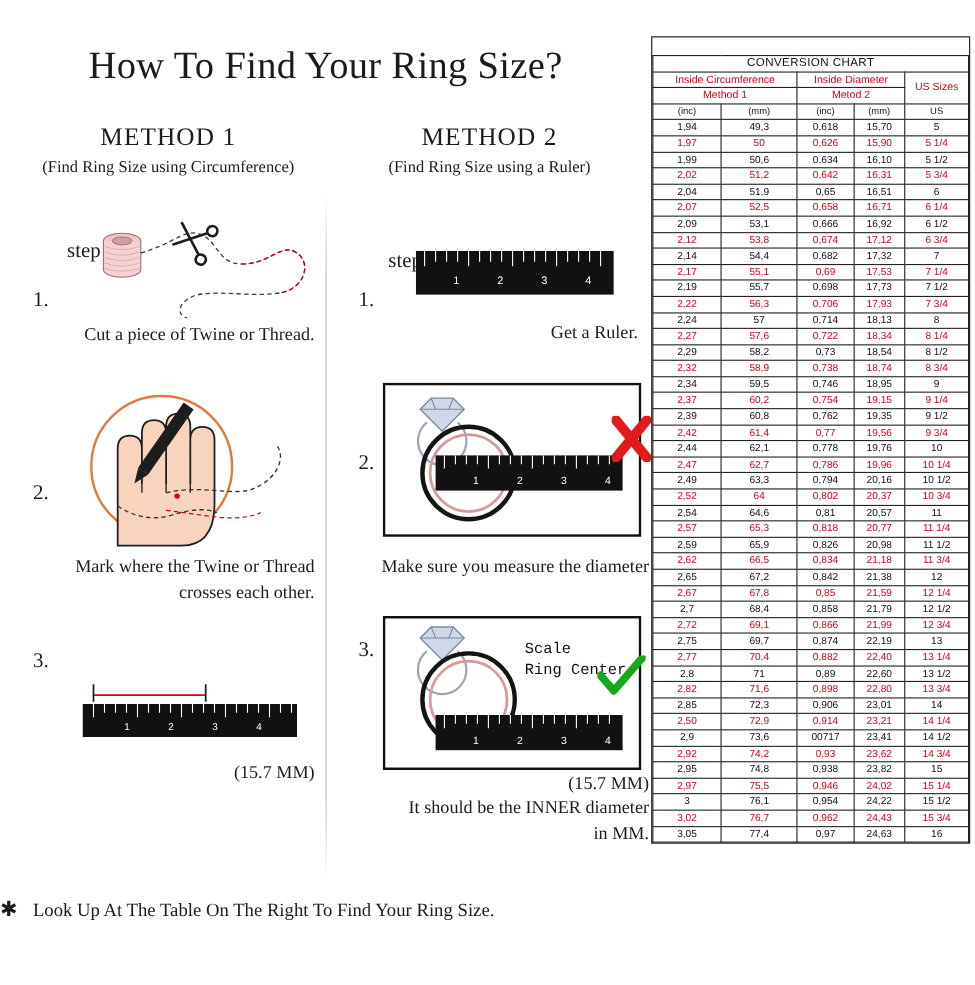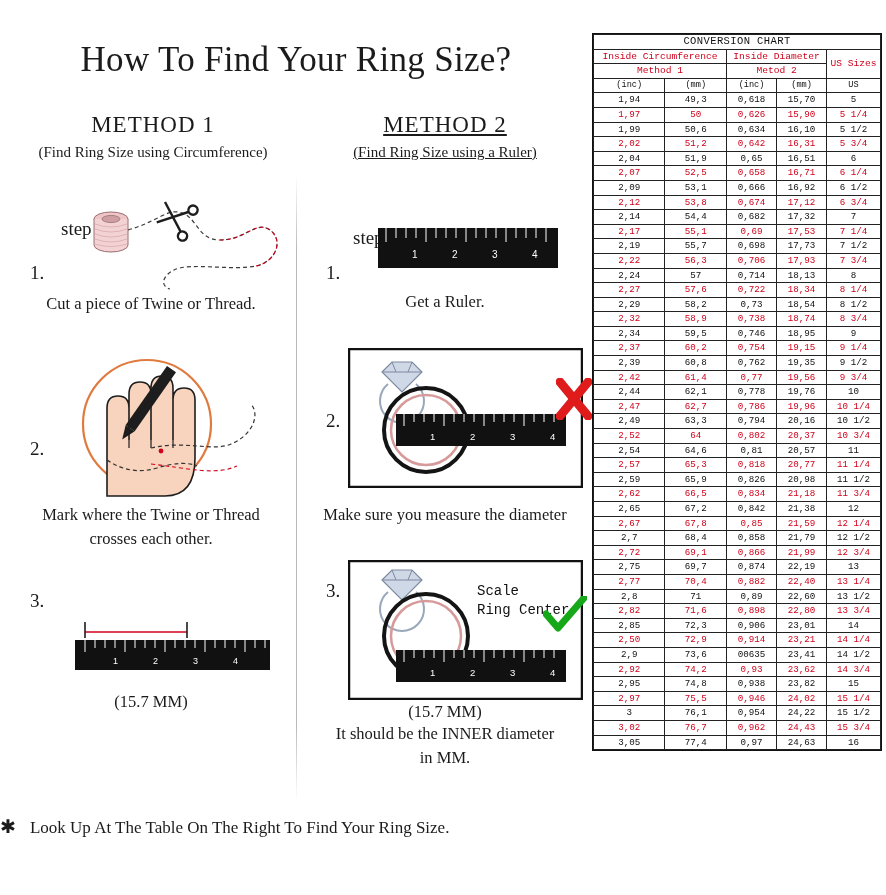--- a/index.html
+++ b/index.html
@@ -33,21 +33,21 @@
     letter-spacing: 0.3px;
   }
 
   
   .col {
     position: absolute;
     top: 112px;
     width: 296px;
   }
   .col-1 { left: 5px; }
-  .col-2 { left: 297px; text-decoration: underline; }
+  .col-2 { left: 297px; }
 
   .method-head {
     text-align: center;
     font-size: 23px;
     letter-spacing: 1px;
     color: #1b1b1b;
   }
   .method-sub {
     text-align: center;
     font-size: 15px;
@@ -73,21 +73,21 @@
   }
   .step-num {
     position: absolute;
     font-size: 19px;
     color: #1b1b1b;
   }
   .caption {
     position: absolute;
     font-size: 16.5px;
     color: #1b1b1b;
-    text-align: center;
+    text-align: right;
     line-height: 1.45;
   }
 
   .footnote {
     position: absolute;
     left: 0;
     top: 815px;
     width: 592px;
     font-size: 17px;
     color: #1b1b1b;
@@ -102,22 +102,23 @@
     position: absolute;
     left: 592px;
     top: 33px;
     width: 288px;
     border: 1px solid #111;
     background: #fff;
   }
   table.conv {
     border-collapse: collapse;
     width: 100%;
-    font-family: Liberation Mono, monospace;
+    font-family: Liberation Sans, sans-serif;
     font-size: 9.2px;
+    margin-top: 16px;
   }
   table.conv td, table.conv th {
     border: 1px solid #222;
     text-align: center;
     padding: 0;
     height: 13.6px;
     line-height: 13.6px;
     font-weight: normal;
   }
   .conv-title {
@@ -707,21 +708,21 @@
           <tr class="red">
             <td>2,50</td>
             <td>72,9</td>
             <td>0,914</td>
             <td>23,21</td>
             <td>14 1/4</td>
           </tr>
           <tr class="blk">
             <td>2,9</td>
             <td>73,6</td>
-            <td>00635</td>
+            <td>00717</td>
             <td>23,41</td>
             <td>14 1/2</td>
           </tr>
           <tr class="red">
             <td>2,92</td>
             <td>74,2</td>
             <td>0,93</td>
             <td>23,62</td>
             <td>14 3/4</td>
           </tr>

